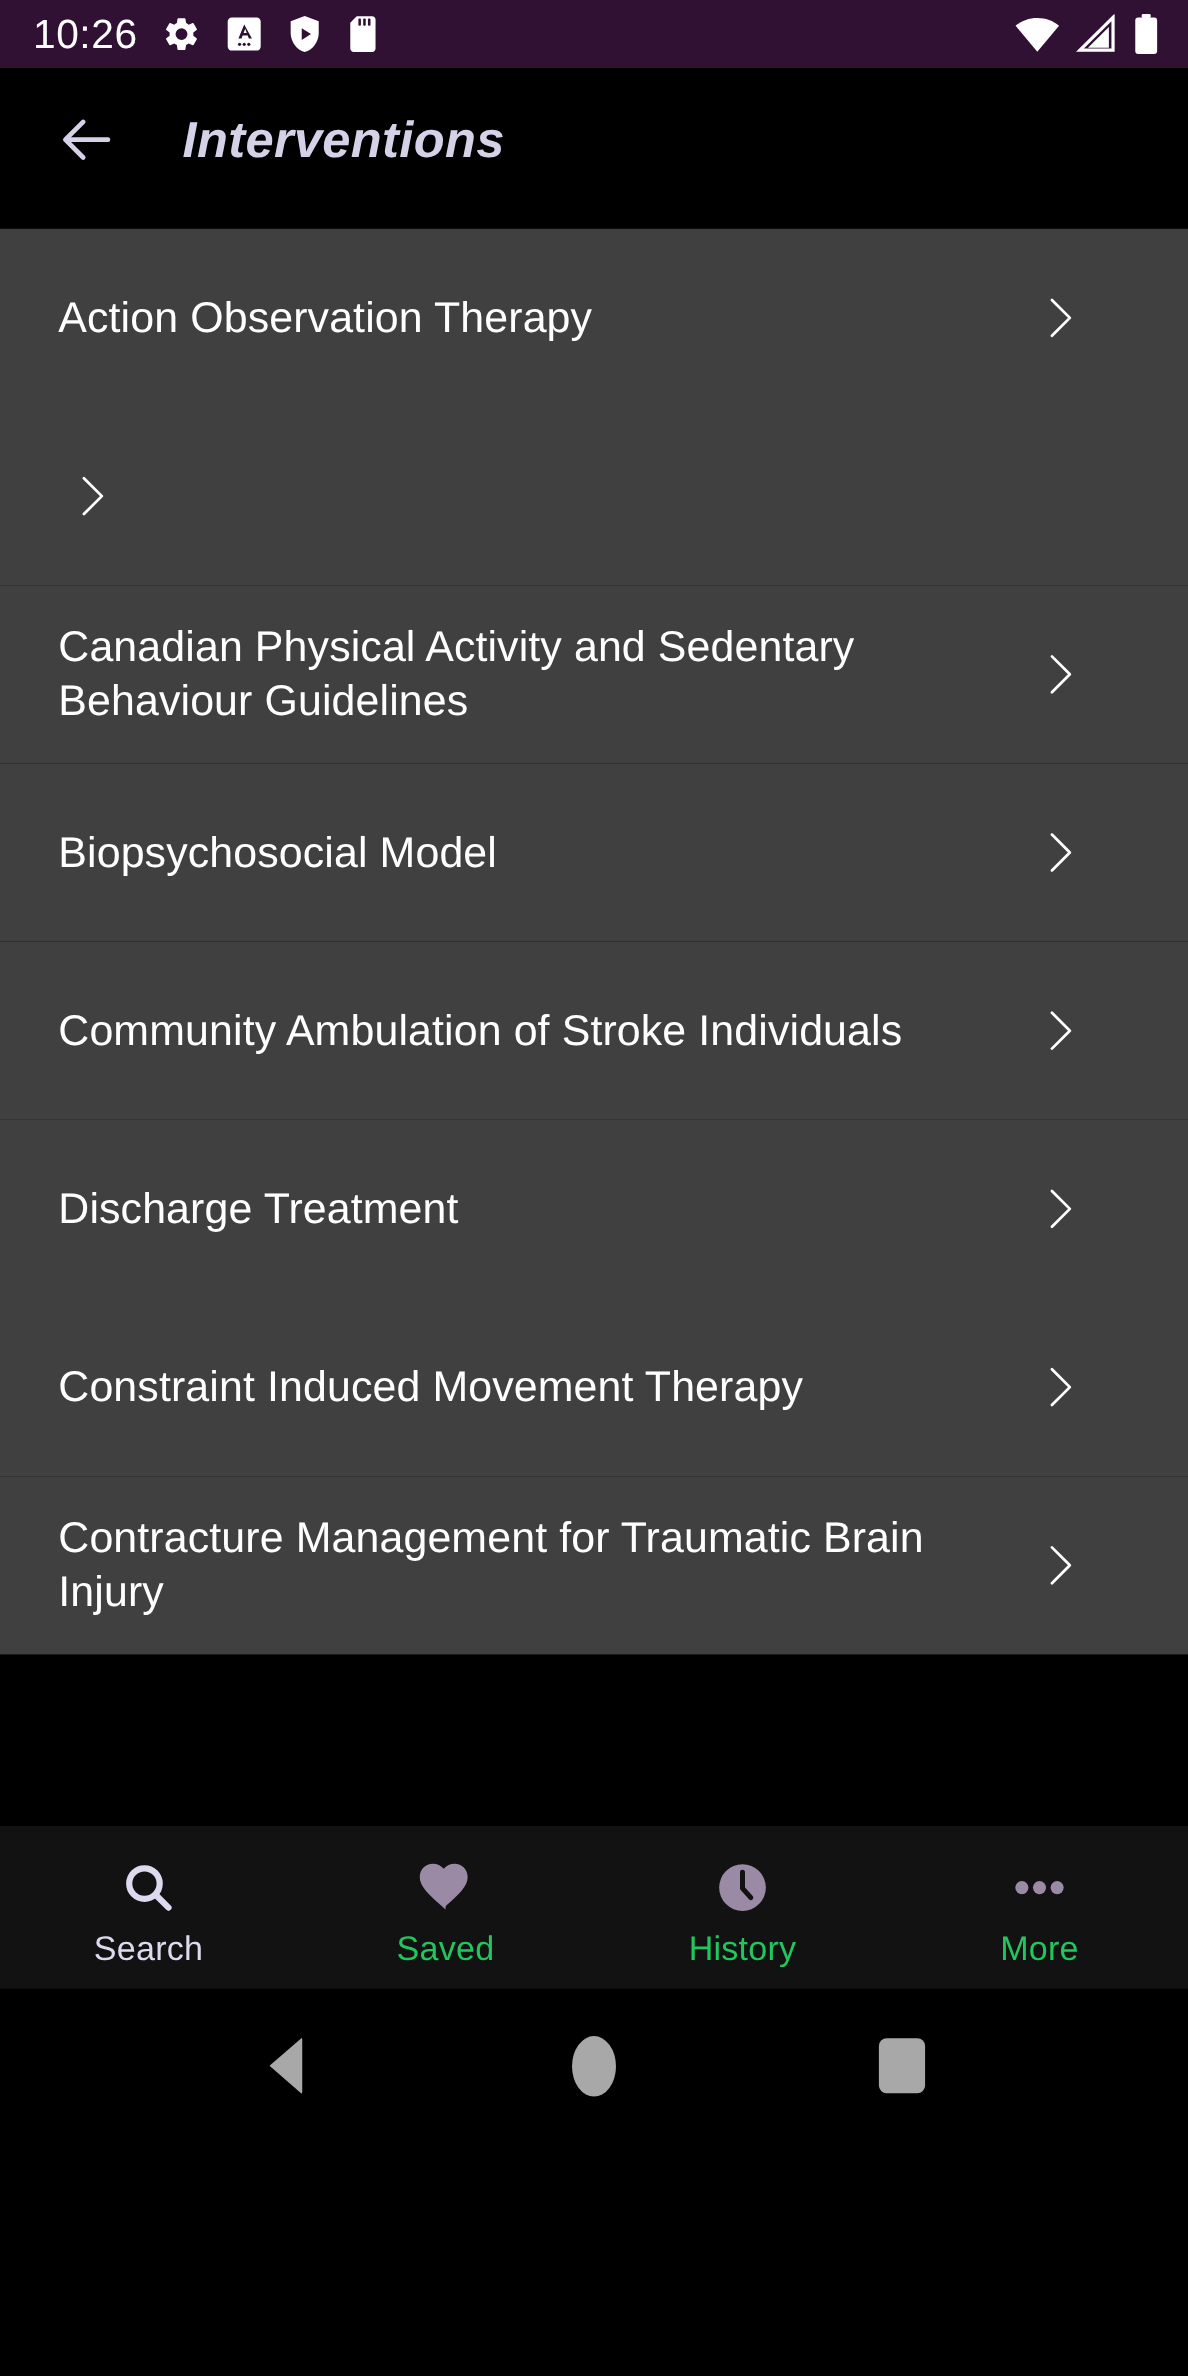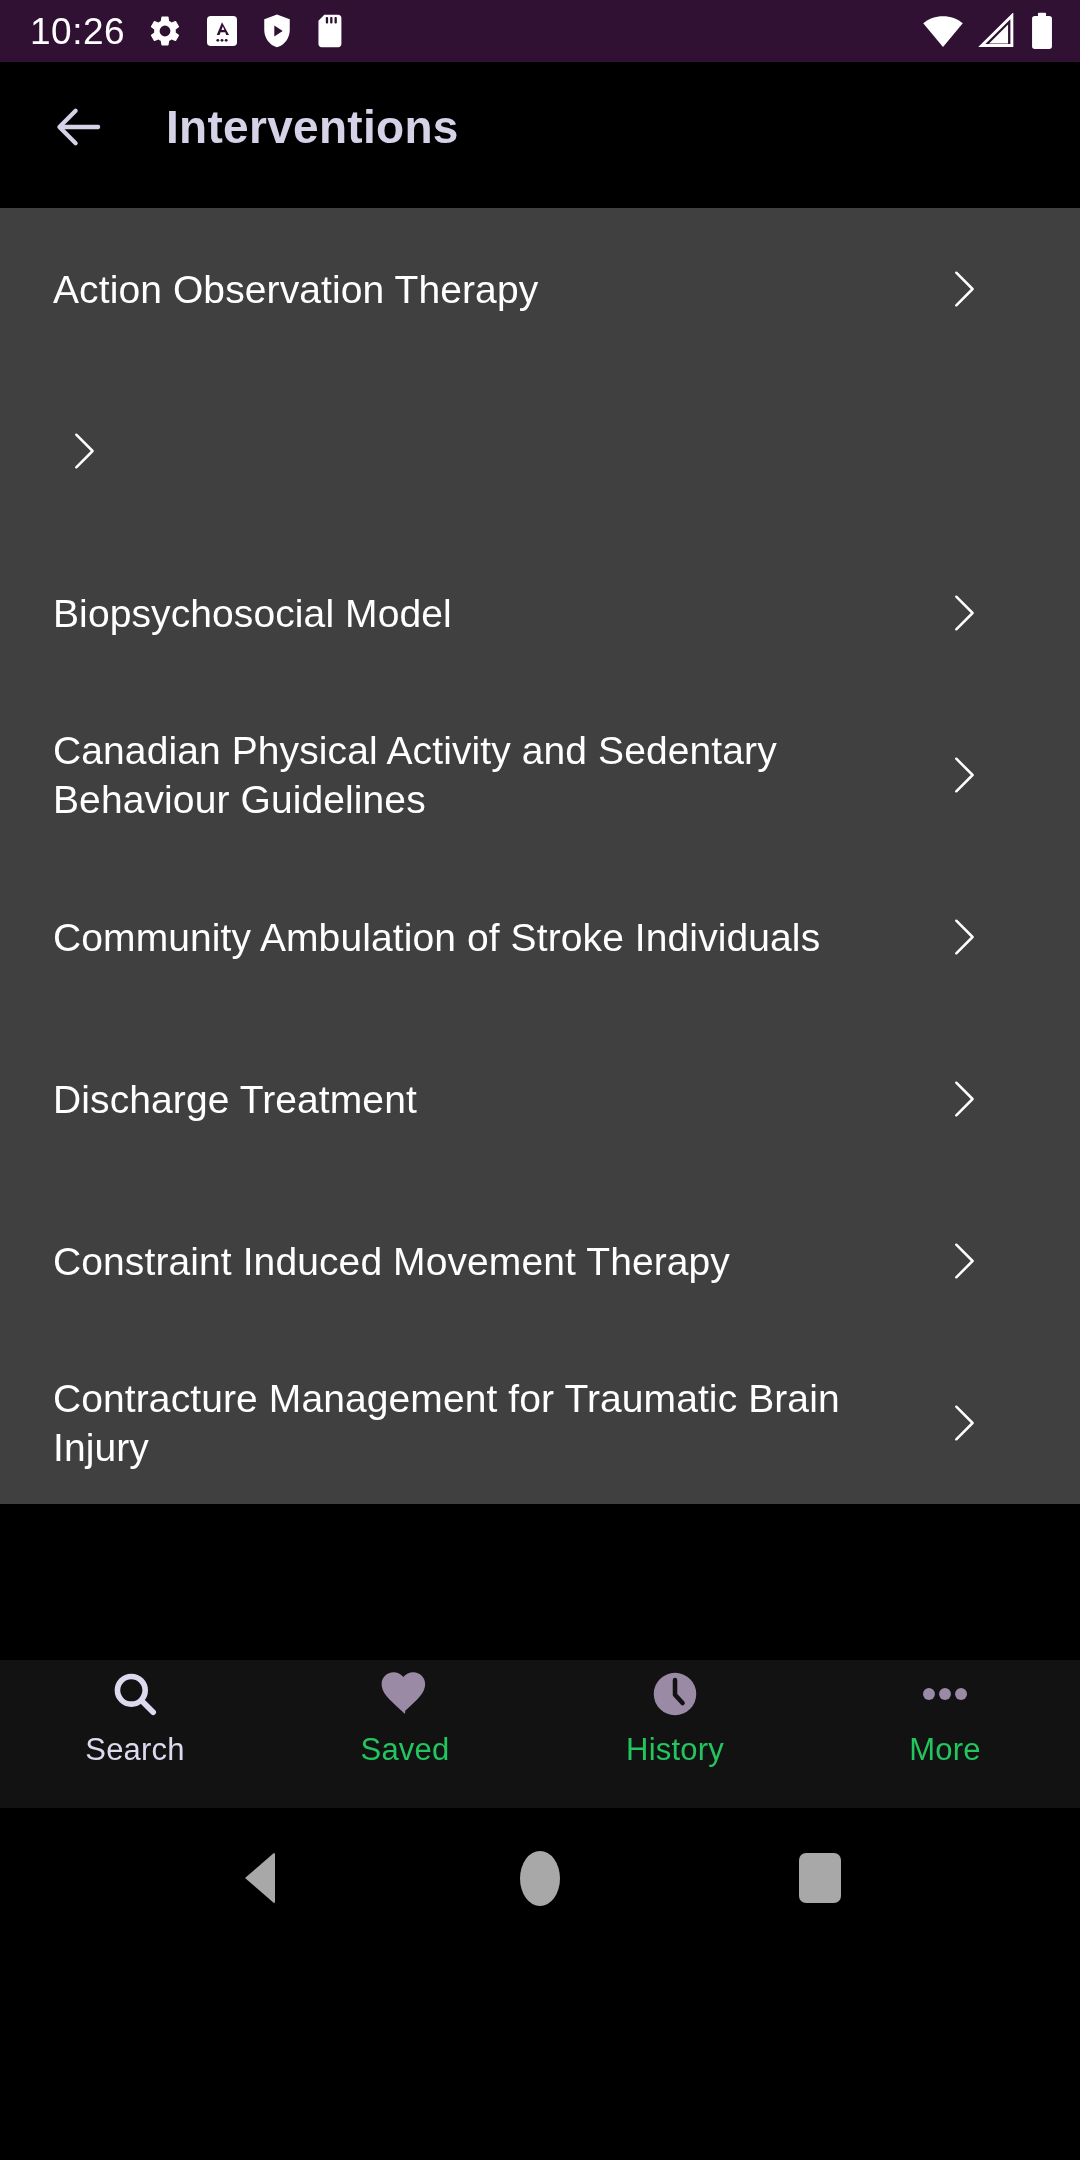--- a/index.html
+++ b/index.html
@@ -45,20 +45,21 @@
     width:74px; height:74px;
     display:flex; align-items:center; justify-content:center;
     flex:0 0 74px;
   }
   .app-title {
     font-size:46px; font-weight:700;
     color:#d5d2e8;
     margin-left:50px;
     letter-spacing:0.3px;
     white-space:nowrap;
+    font-style:italic;
   }
 
   
   .list {
     flex:1 1 auto;
     background:#000;
     overflow:hidden;
     padding-top:16px;
   }
   .list-item {
@@ -85,21 +86,21 @@
 
   
   .bottom-nav {
     flex:0 0 148px; height:148px;
     background:#121212;
     display:flex; align-items:stretch;
   }
   .nav-item {
     flex:1 1 25%;
     display:flex; flex-direction:column;
-    align-items:center; 
+    align-items:center; justify-content:center;
     gap:12px;
     padding-top:6px;
   }
   .nav-icon {
     height:56px; width:56px;
     display:flex; align-items:center; justify-content:center;
   }
   .nav-label {
     font-size:31px; line-height:1;
     color:#22c55e;
@@ -215,30 +216,30 @@
 
     <div class="list-item">
       <span class="chev">
         <svg width="46" height="46" viewBox="0 0 24 24" fill="none" stroke="#ffffff" stroke-width="1.3" stroke-linecap="round" stroke-linejoin="round">
             <polyline points="8.5,3.5 17,12 8.5,20.5"></polyline>
           </svg>
       </span>
     </div>
 
     <div class="list-item">
+      <div class="list-item-label">Canadian Physical Activity and Sedentary Behaviour Guidelines</div>
+      <span class="chev">
+        <svg width="46" height="46" viewBox="0 0 24 24" fill="none" stroke="#ffffff" stroke-width="1.3" stroke-linecap="round" stroke-linejoin="round">
+            <polyline points="8.5,3.5 17,12 8.5,20.5"></polyline>
+          </svg>
+      </span>
+    </div>
+
+    <div class="list-item">
       <div class="list-item-label">Biopsychosocial Model</div>
-      <span class="chev">
-        <svg width="46" height="46" viewBox="0 0 24 24" fill="none" stroke="#ffffff" stroke-width="1.3" stroke-linecap="round" stroke-linejoin="round">
-            <polyline points="8.5,3.5 17,12 8.5,20.5"></polyline>
-          </svg>
-      </span>
-    </div>
-
-    <div class="list-item">
-      <div class="list-item-label">Canadian Physical Activity and Sedentary Behaviour Guidelines</div>
       <span class="chev">
         <svg width="46" height="46" viewBox="0 0 24 24" fill="none" stroke="#ffffff" stroke-width="1.3" stroke-linecap="round" stroke-linejoin="round">
             <polyline points="8.5,3.5 17,12 8.5,20.5"></polyline>
           </svg>
       </span>
     </div>
 
     <div class="list-item">
       <div class="list-item-label">Community Ambulation of Stroke Individuals</div>
       <span class="chev">

